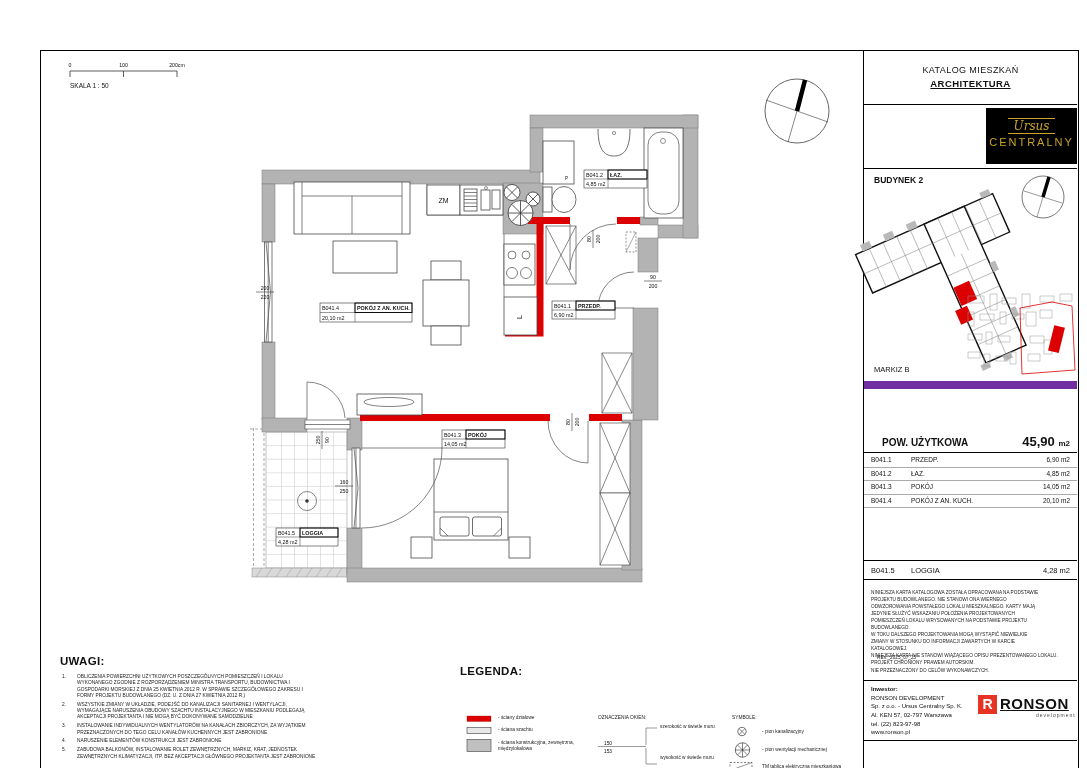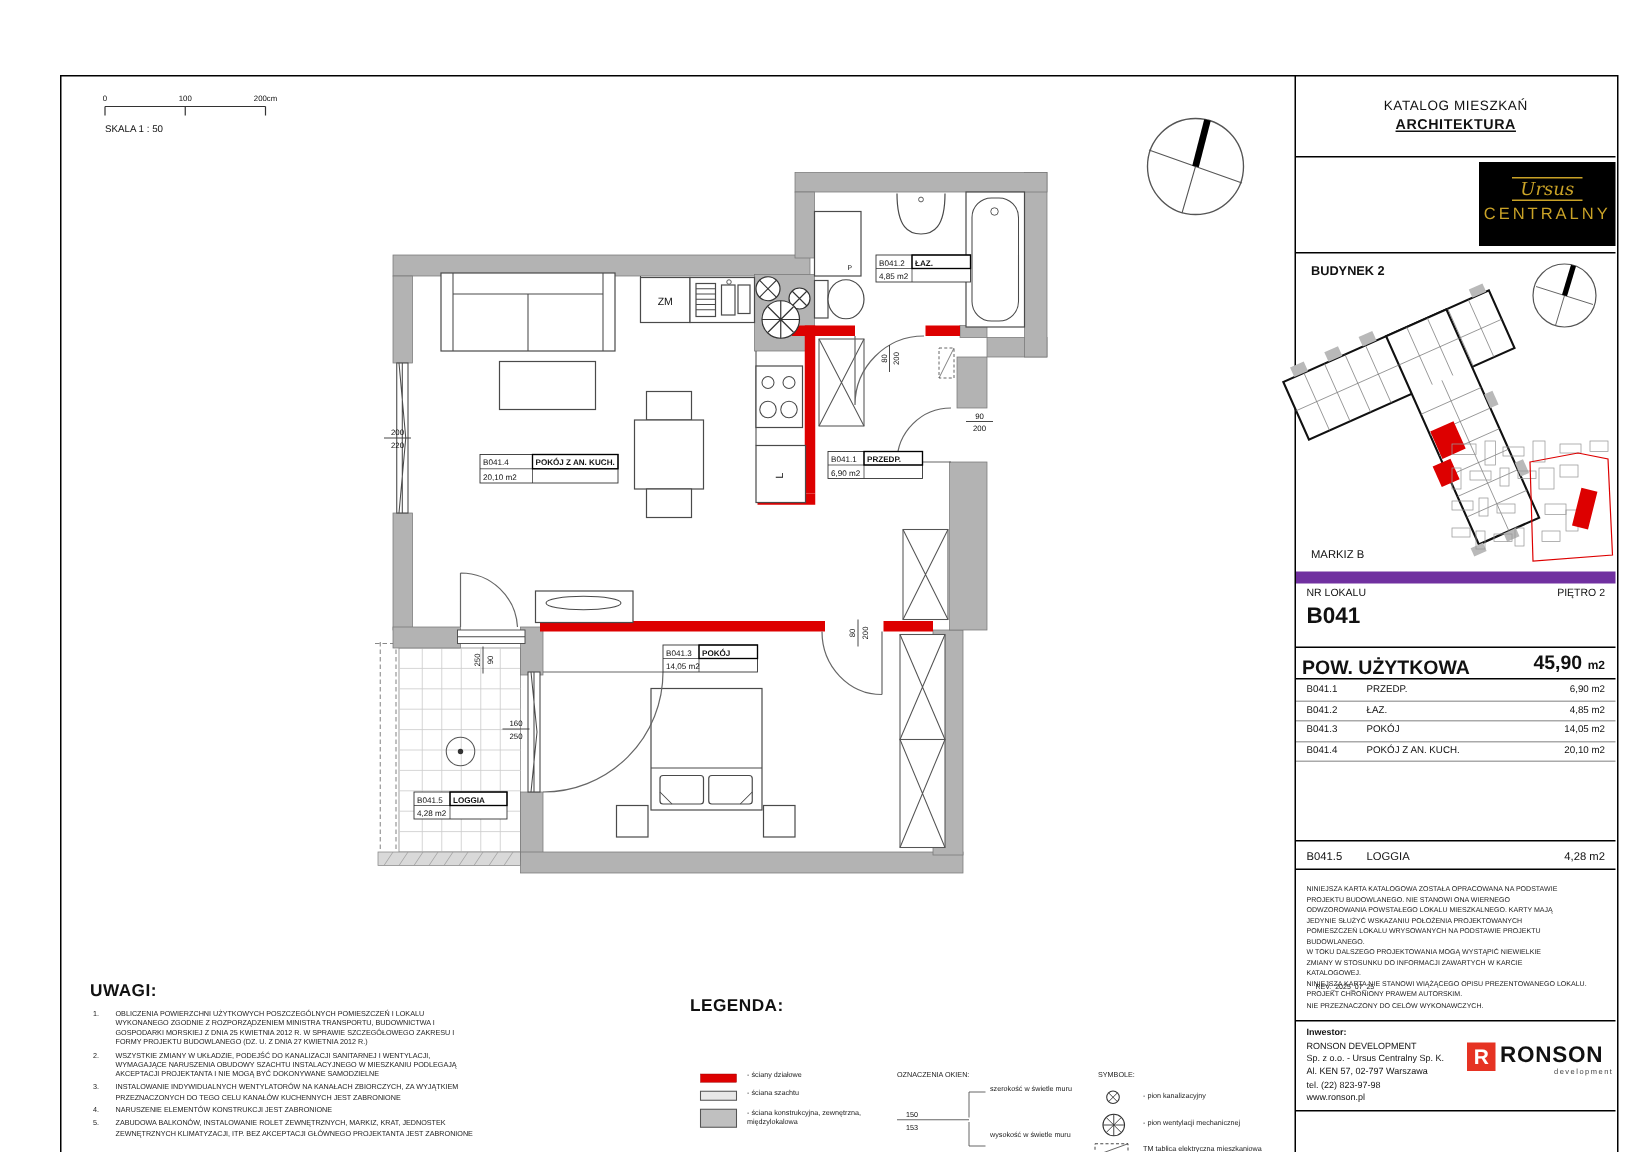--- a/index.html
+++ b/index.html
@@ -36,41 +36,41 @@
                 border-top:1px solid #c9a227;border-bottom:1px solid #c9a227;display:inline-block;padding:0 6px;}
   .ursus-caps{font-size:11px;letter-spacing:2px;margin-top:2px;}
   .sec-building{top:129px;height:212px;}
   .budynek{position:absolute;left:10px;top:6px;font-size:8.5px;font-weight:bold;}
   .klatka{position:absolute;left:10px;top:196px;font-size:7.5px;}
   .purple-bar{position:absolute;left:864px;top:341px;width:213px;height:8px;background:#7030a0;}
   .sec-unit{top:349px;height:43px;border-bottom:1px solid #000;}
   .nr-row{position:absolute;left:7px;right:7px;top:3px;font-size:7px;display:flex;justify-content:space-between;}
   .unit-big{position:absolute;left:7px;top:13px;font-size:15px;font-weight:bold;}
   .sec-pow{top:392px;height:21px;border-bottom:1px solid #000;}
-  .pow-label{position:absolute;left:4px;top:5px;font-size:13px;font-weight:bold;}
+  .pow-label{position:absolute;left:18px;top:5px;font-size:10px;font-weight:bold;}
   .pow-val{position:absolute;right:7px;top:2px;font-size:13px;font-weight:bold;}
   .pow-unit{font-size:8px;}
   .room-row{position:absolute;left:864px;width:213px;height:13.5px;border-bottom:1px solid #aaa;font-size:6.5px;}
   .room-row .code{position:absolute;left:7px;top:3px;}
   .room-row .name{position:absolute;left:47px;top:3px;}
   .room-row .area{position:absolute;right:7px;top:3px;}
   .loggia-row{position:absolute;left:864px;top:520px;width:213px;height:18px;border-top:1px solid #000;
               border-bottom:1px solid #000;font-size:7.5px;}
   .loggia-row .code{position:absolute;left:7px;top:5px;}
   .loggia-row .name{position:absolute;left:47px;top:5px;}
   .loggia-row .area{position:absolute;right:7px;top:5px;}
   .disclaimer{position:absolute;left:871px;top:549px;width:200px;font-size:4.7px;line-height:1.5;
               white-space:pre-line;color:#222;}
   .rev{position:absolute;right:10px;top:614px;left:auto;font-size:4.7px;color:#222;}
   .sec-investor{top:640px;height:61px;border-top:1px solid #000;border-bottom:1px solid #000;}
   .inv-text{position:absolute;left:7px;top:4px;font-size:6px;line-height:1.45;white-space:pre-line;}
   .ronson-logo{position:absolute;left:114px;top:14px;display:flex;align-items:flex-start;}
   .ronson-r{width:19px;height:19px;background:#e63323;color:#fff;font-weight:bold;font-size:14px;
             text-align:center;line-height:19px;}
-  .ronson-name{font-size:15px;font-weight:bold;letter-spacing:.5px;margin-left:3px;line-height:17px;}
+  .ronson-name{font-size:15px;font-weight:bold;letter-spacing:.5px;margin-left:3px;line-height:17px;text-decoration:underline;}
   .ronson-sub{position:absolute;left:58px;top:17px;font-size:5px;color:#444;letter-spacing:1px;}
   .as-logo{position:absolute;left:864px;top:701px;width:213px;height:56px;}
   .as-letters{position:absolute;right:10px;top:-6px;font-size:47px;font-weight:bold;letter-spacing:-2px;color:#000;}
   .as-studio{position:absolute;right:8px;top:27px;font-size:6.5px;font-weight:bold;color:#d02020;letter-spacing:.5px;}
   
   .uwagi-title{position:absolute;left:60px;top:615px;font-size:11.5px;font-weight:bold;letter-spacing:.3px;}
   .uwagi-list{position:absolute;left:62px;top:634px;width:256px;font-size:4.8px;line-height:1.32;color:#222;}
   .uwagi-item{display:flex;margin-bottom:2.5px;}
   .uwagi-num{width:15px;flex:none;}
   .uwagi-text{flex:1;}
@@ -428,27 +428,20 @@
     </div>
   </div>
 
   <div class="sec sec-building">
     <div class="budynek">BUDYNEK 2</div>
     <div class="klatka">MARKIZ B</div>
   </div>
 
   <div class="purple-bar"></div>
 
-  <div class="sec sec-unit">
-    <div class="nr-row">
-      <span>NR LOKALU</span>
-      <span>PIĘTRO 2</span>
-    </div>
-    <div class="unit-big">B041</div>
-  </div>
 
   <div class="sec sec-pow">
     <div class="pow-label">POW. UŻYTKOWA</div>
     <div class="pow-val">
       <span>45,90</span>
       <span class="pow-unit">m2</span>
     </div>
   </div>
 
   <div class="room-row" style="top:413px">

